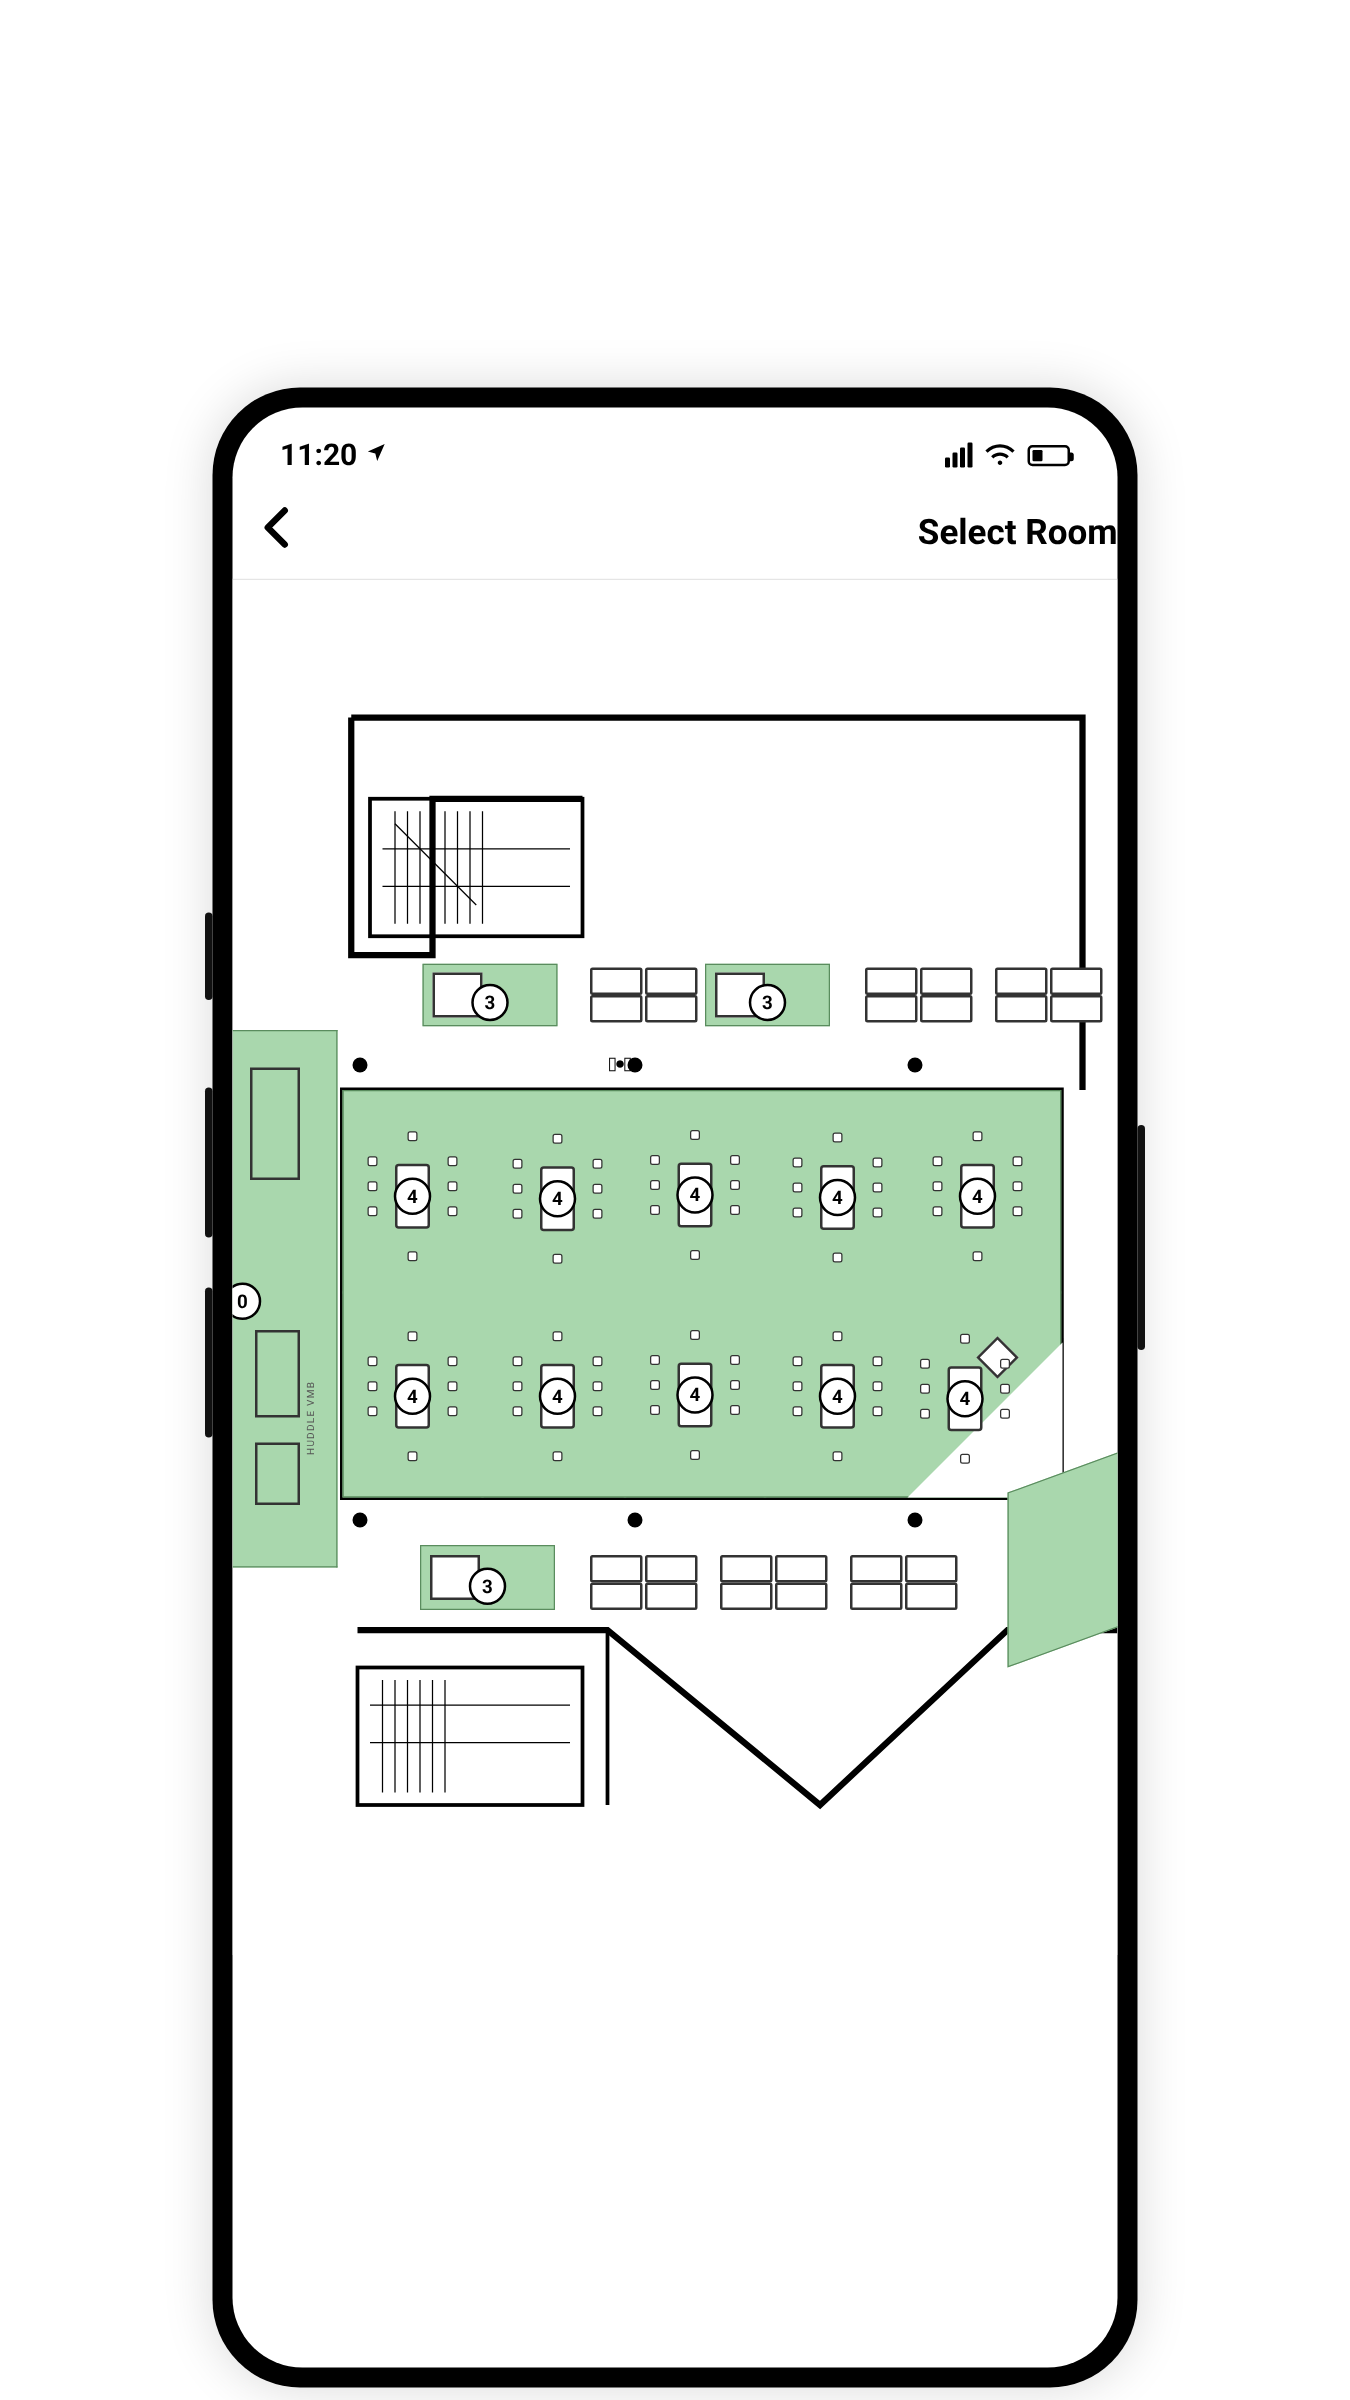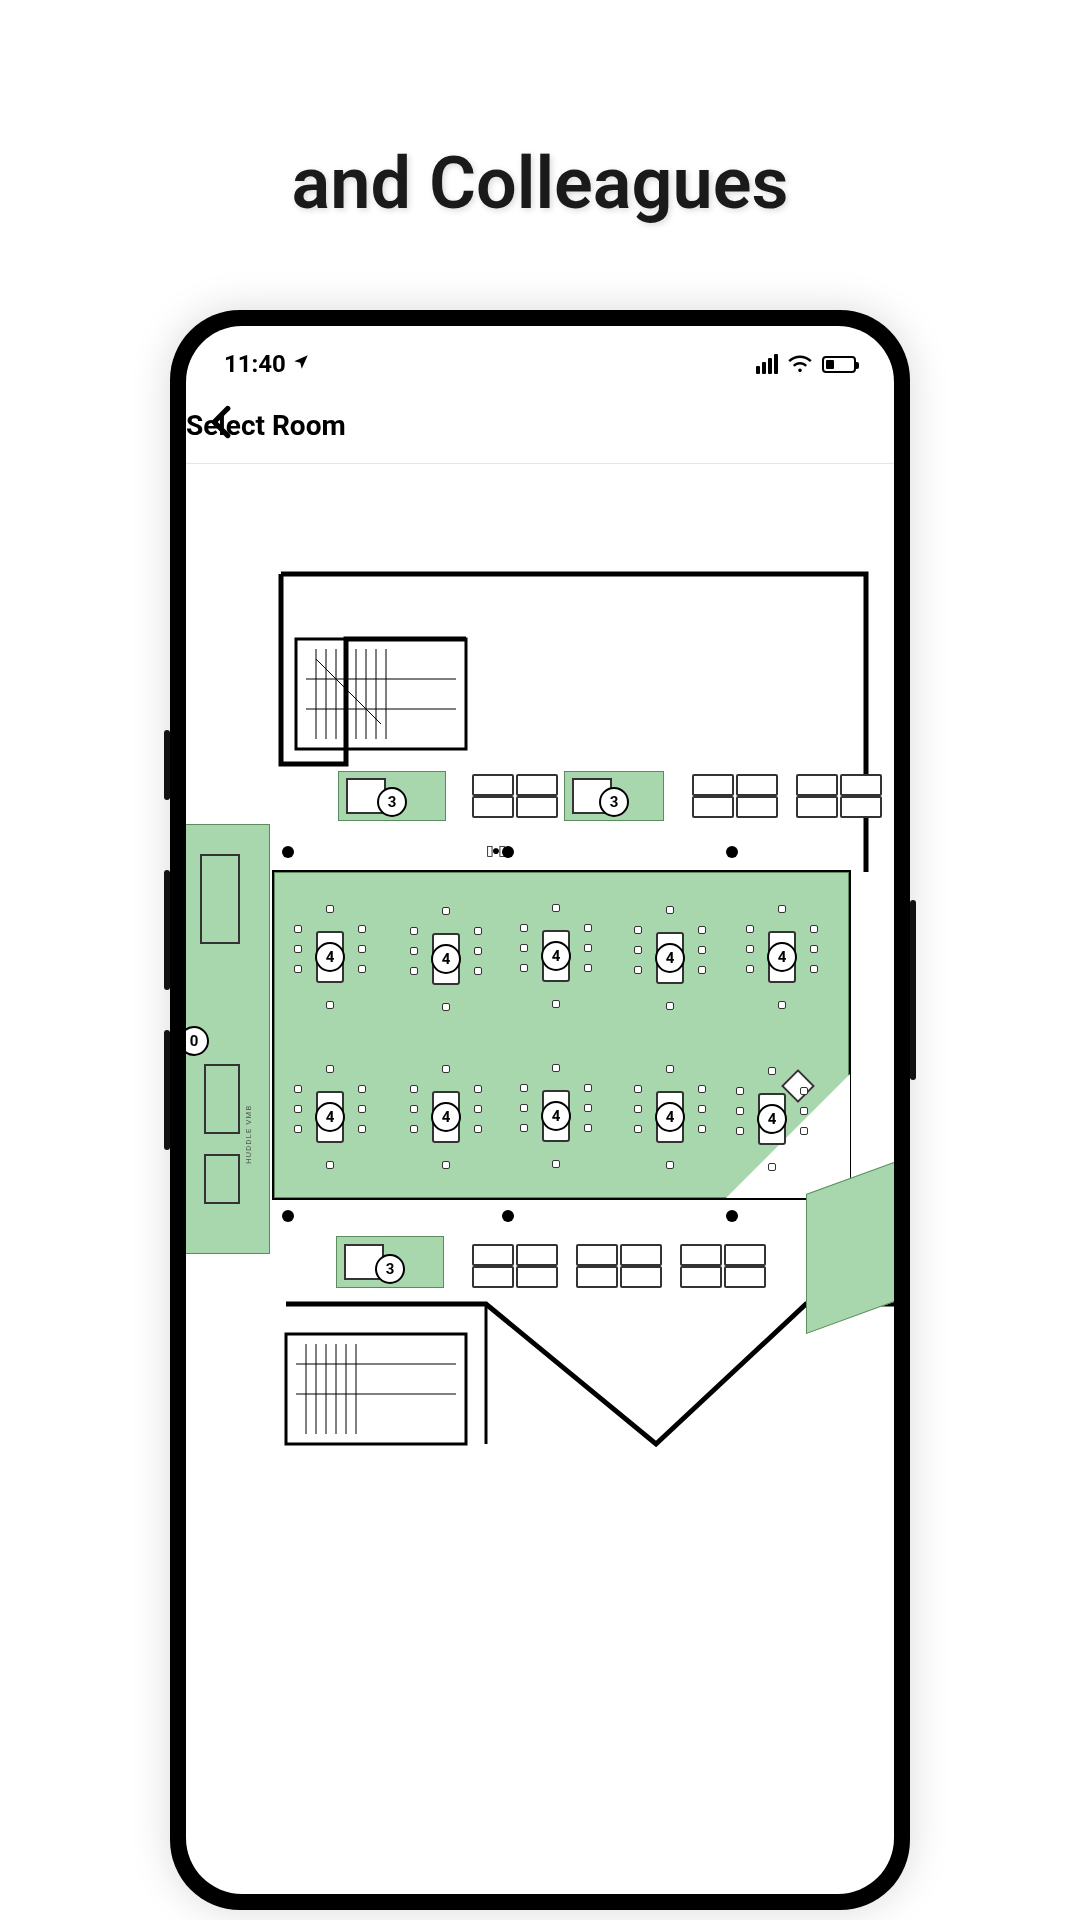--- a/index.html
+++ b/index.html
@@ -67,21 +67,21 @@
 .signal-bars span:nth-child(2){height:12px}
 .signal-bars span:nth-child(3){height:16px}
 .signal-bars span:nth-child(4){height:20px}
 .wifi-icon { width: 24px; height: 18px; }
 .battery { width: 34px; height: 17px; border: 2px solid #000; border-radius: 4px; position: relative; display:flex; align-items:center; padding:2px;}
 .battery::after { content:''; position:absolute; right:-5px; top:4px; width:3px; height:7px; background:#000; border-radius:0 2px 2px 0;}
 .battery-fill { width: 30%; height: 100%; background:#000; border-radius:1px;}
 .nav-bar {
   display: flex;
   align-items: center;
-  justify-content: flex-start;
+  justify-content: flex-end;
   position: relative;
   height: 76px;
   border-bottom: 1px solid #e5e5e5;
 }
 .back-btn { position: absolute; left: 24px; font-size: 40px; font-weight: 600; line-height: 1; cursor: pointer; }
 .nav-title { font-size: 28px; font-weight: 700; color: #000; }
 .list-view-link {
   text-align: center;
   color: #0e8aa5;
   font-size: 26px;
@@ -139,34 +139,33 @@
 .desk-cluster .desk { width:42px; height:22px; border:2px solid #333; background:#fff; border-radius:2px;}
 .dot {
   position:absolute; width:12px; height:12px; background:#000; border-radius:50%; z-index:2;
 }
 </style>
 </head>
 <body>
 
 <h1 class="marketing-title">
   <br>
-  <span>and Colleagues</span>
 </h1>
 
 <div class="phone-frame">
   <div class="phone-side-btn phone-btn-left-1"></div>
   <div class="phone-side-btn phone-btn-left-2"></div>
   <div class="phone-side-btn phone-btn-left-3"></div>
   <div class="phone-side-btn phone-btn-right"></div>
 
   <div class="phone-screen">
 
     <div class="status-bar">
       <div class="status-left">
-        <span>11:40</span>
+        <span>11:20</span>
         <span class="loc-arrow">
           <svg width="18" height="18" viewBox="0 0 24 24">
               <path d="M3 11 L21 3 L13 21 L11 13 Z" fill="#000"></path>
             </svg>
         </span>
       </div>
       <div class="status-right">
         <div class="signal-bars">
           <span></span>
             <span></span>

